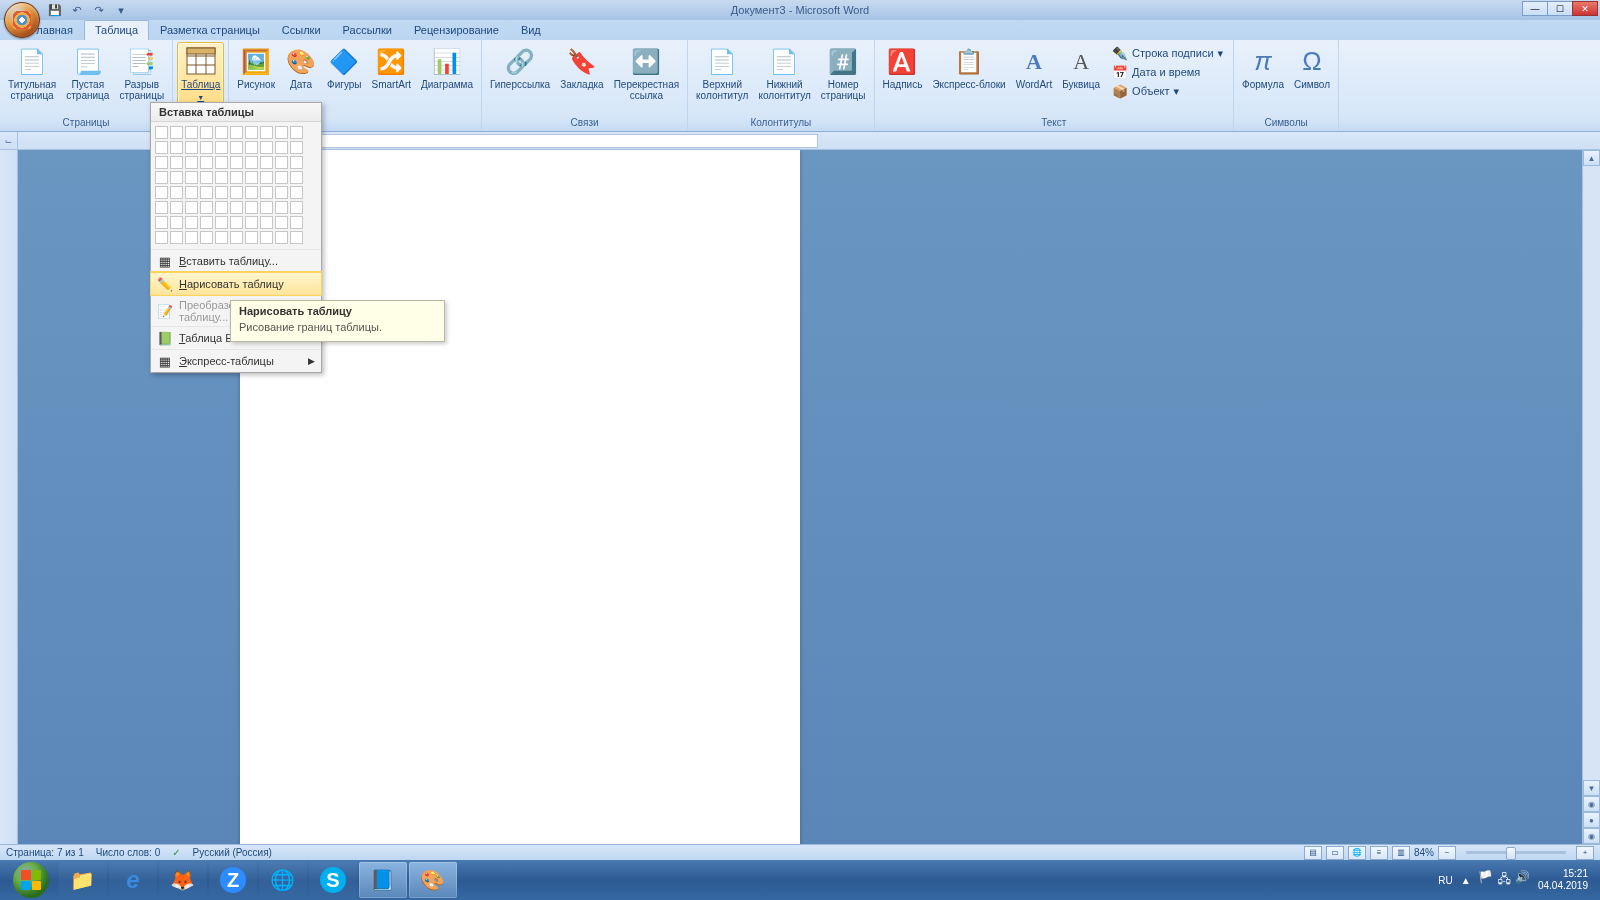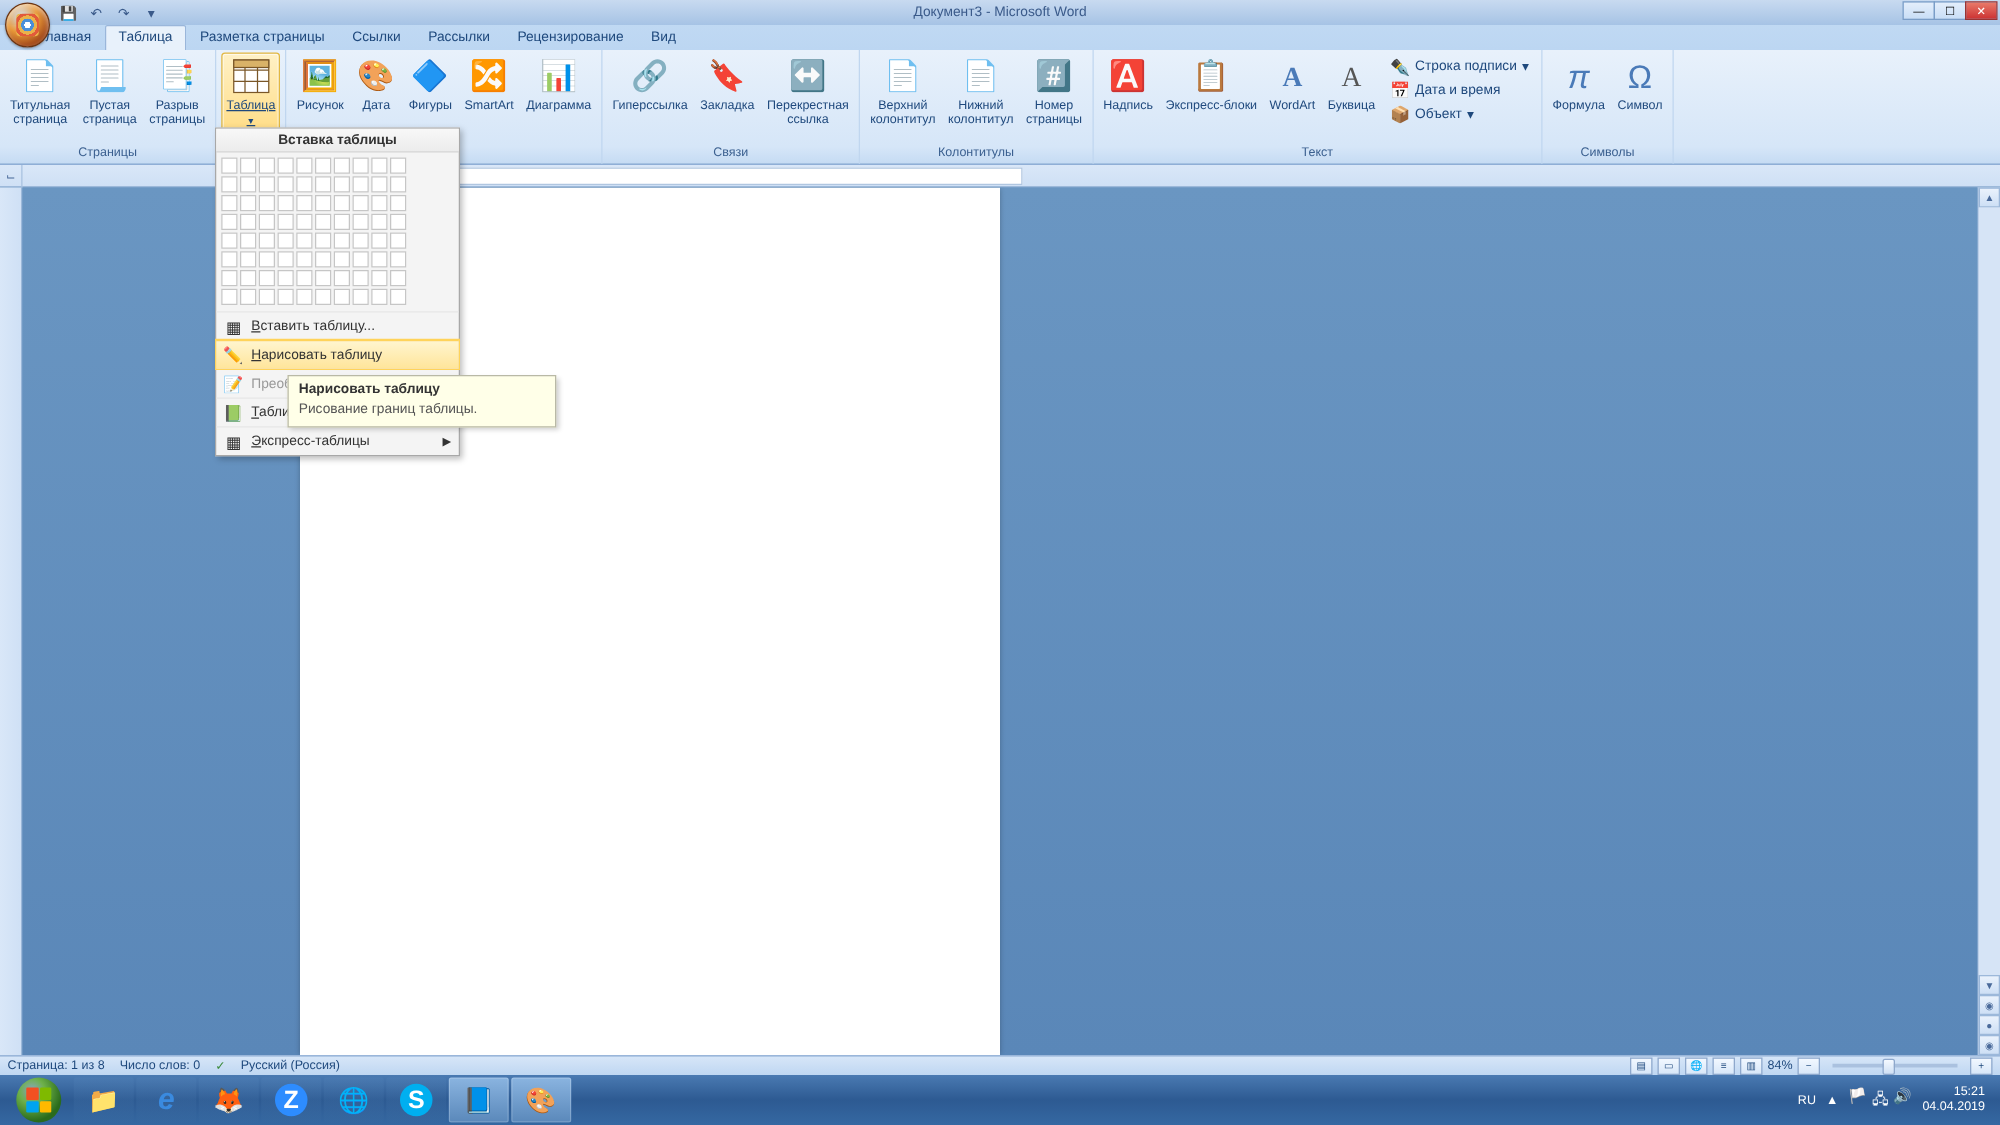--- a/index.html
+++ b/index.html
@@ -43,21 +43,21 @@
 
 .docarea { position: absolute; top: 150px; left: 0; right: 0; bottom: 56px; display: flex; }
 .vruler { width: 18px; background: linear-gradient(90deg,#d9e7f8,#cfe0f5); border-right: 1px solid #a8c1e0; }
 .canvas { flex: 1; background: linear-gradient(to bottom, #6a96c2 0%, #5a87b8 100%); position: relative; overflow: hidden; }
 .page { position: absolute; left: 222px; top: 0; width: 560px; height: 100%; background: #fff; box-shadow: 0 0 4px #0004; }
 .scrollbar-v { width: 18px; background: #d4e2f4; border-left: 1px solid #a8c1e0; display:flex; flex-direction:column; }
 .sbbtn { height:16px; background:linear-gradient(#eaf2fc,#cddff5); border:1px solid #9cb8da; display:flex; align-items:center; justify-content:center; font-size:8px; color:#4a6a9a; }
 .sbtrack { flex:1; background:#d6e4f6; }
 
 
-.dropdown { position: absolute; left: 172px; top: 102px; width: 196px; background: #f4f4f4; border: 1px solid #a8a8a8; box-shadow: 2px 2px 5px #0004; font-size: 11px; z-index: 50; text-align: center; }
+.dropdown { position: absolute; left: 150px; top: 102px; width: 172px; background: #f4f4f4; border: 1px solid #a8a8a8; box-shadow: 2px 2px 5px #0004; font-size: 11px; z-index: 50; }
 .dd-header { background: linear-gradient(#f8f8f8,#ececec); padding: 3px 8px; font-weight: bold; color: #333; border-bottom: 1px solid #d4d4d4; }
 .dd-grid { padding: 4px; }
 .dd-grid-inner { display: grid; grid-template-columns: repeat(10, 14px); grid-auto-rows: 14px; gap: 1px; }
 .dd-cell { width: 13px; height: 13px; border: 1px solid #c6c6c6; background: #fff; }
 .dd-item { display: flex; align-items: center; padding: 3px 6px; gap: 6px; color: #333; border-top: 1px solid #e6e6e6; }
 .dd-item.hover { background: linear-gradient(#fff5cf,#ffe59a); border-top-color:#ffd35a; outline:1px solid #ffd35a; }
 .dd-item.disabled { color: #999; }
 .dd-ico { width: 16px; height: 16px; display: inline-flex; align-items: center; justify-content: center; font-size: 13px; }
 .dd-u { text-decoration: underline; }
 
@@ -407,21 +407,21 @@
     <span style="margin-left:auto;font-size:9px">▶</span>
   </div>
 </div>
 
 <div class="tooltip">
   <div class="tooltip-title">Нарисовать таблицу</div>
   <div class="tooltip-body">Рисование границ таблицы.</div>
 </div>
 
 <div class="statusbar">
-  <span>Страница: 1 из 8</span>
+  <span>Страница: 7 из 1</span>
   <span>Число слов: 0</span>
   <span style="color:#3a8a3a">✓</span>
   <span>Русский (Россия)</span>
   <div class="status-right">
     <span class="viewbtn">▤</span>
     <span class="viewbtn">▭</span>
     <span class="viewbtn">🌐</span>
     <span class="viewbtn">≡</span>
     <span class="viewbtn">▥</span>
     <span>84%</span>

